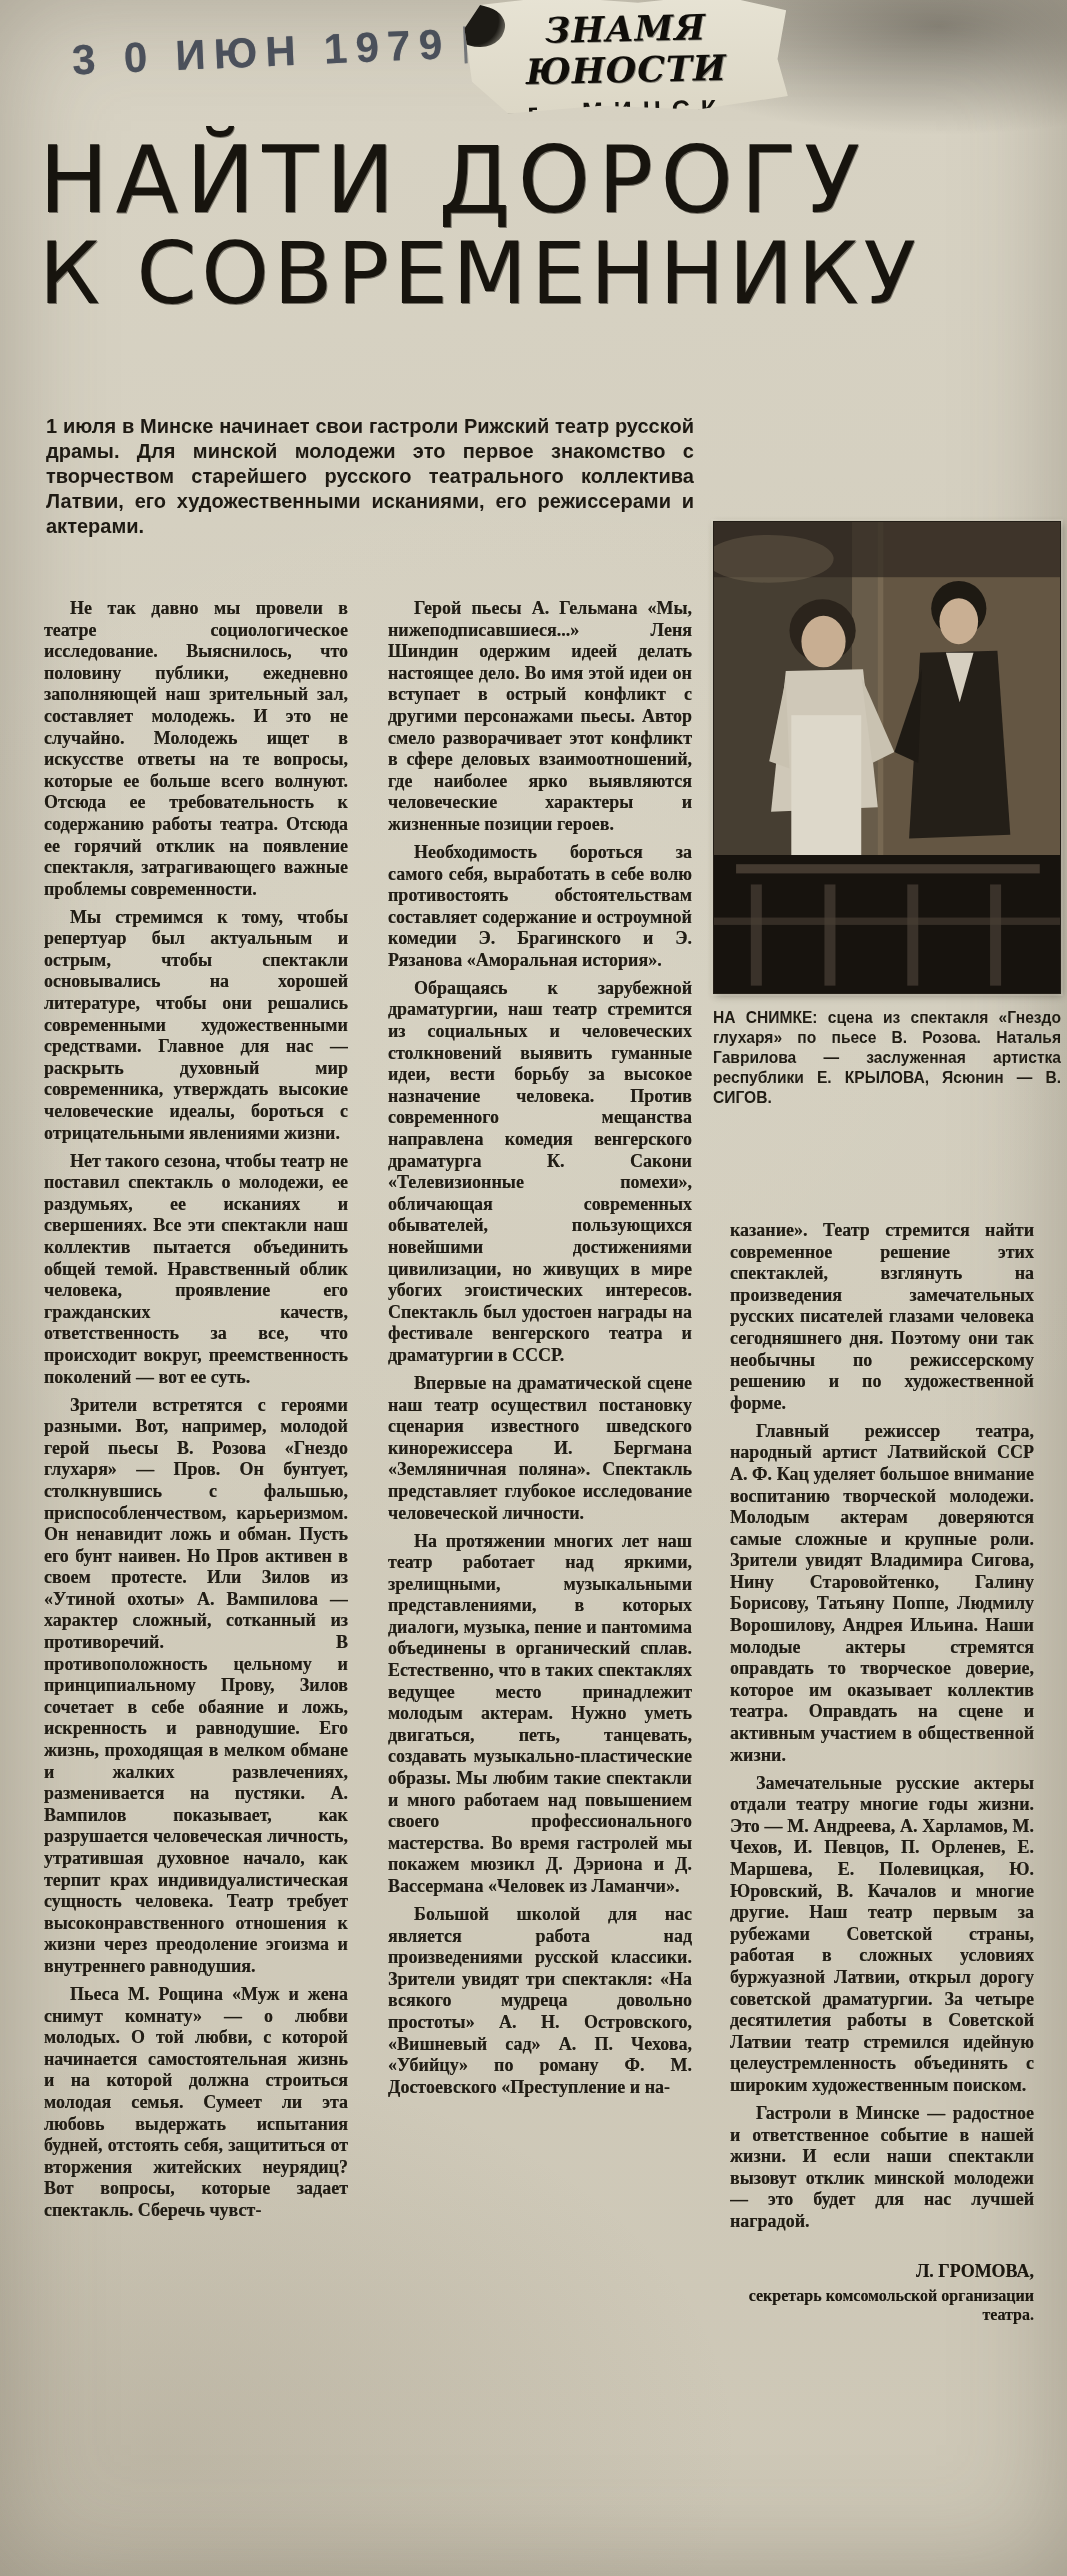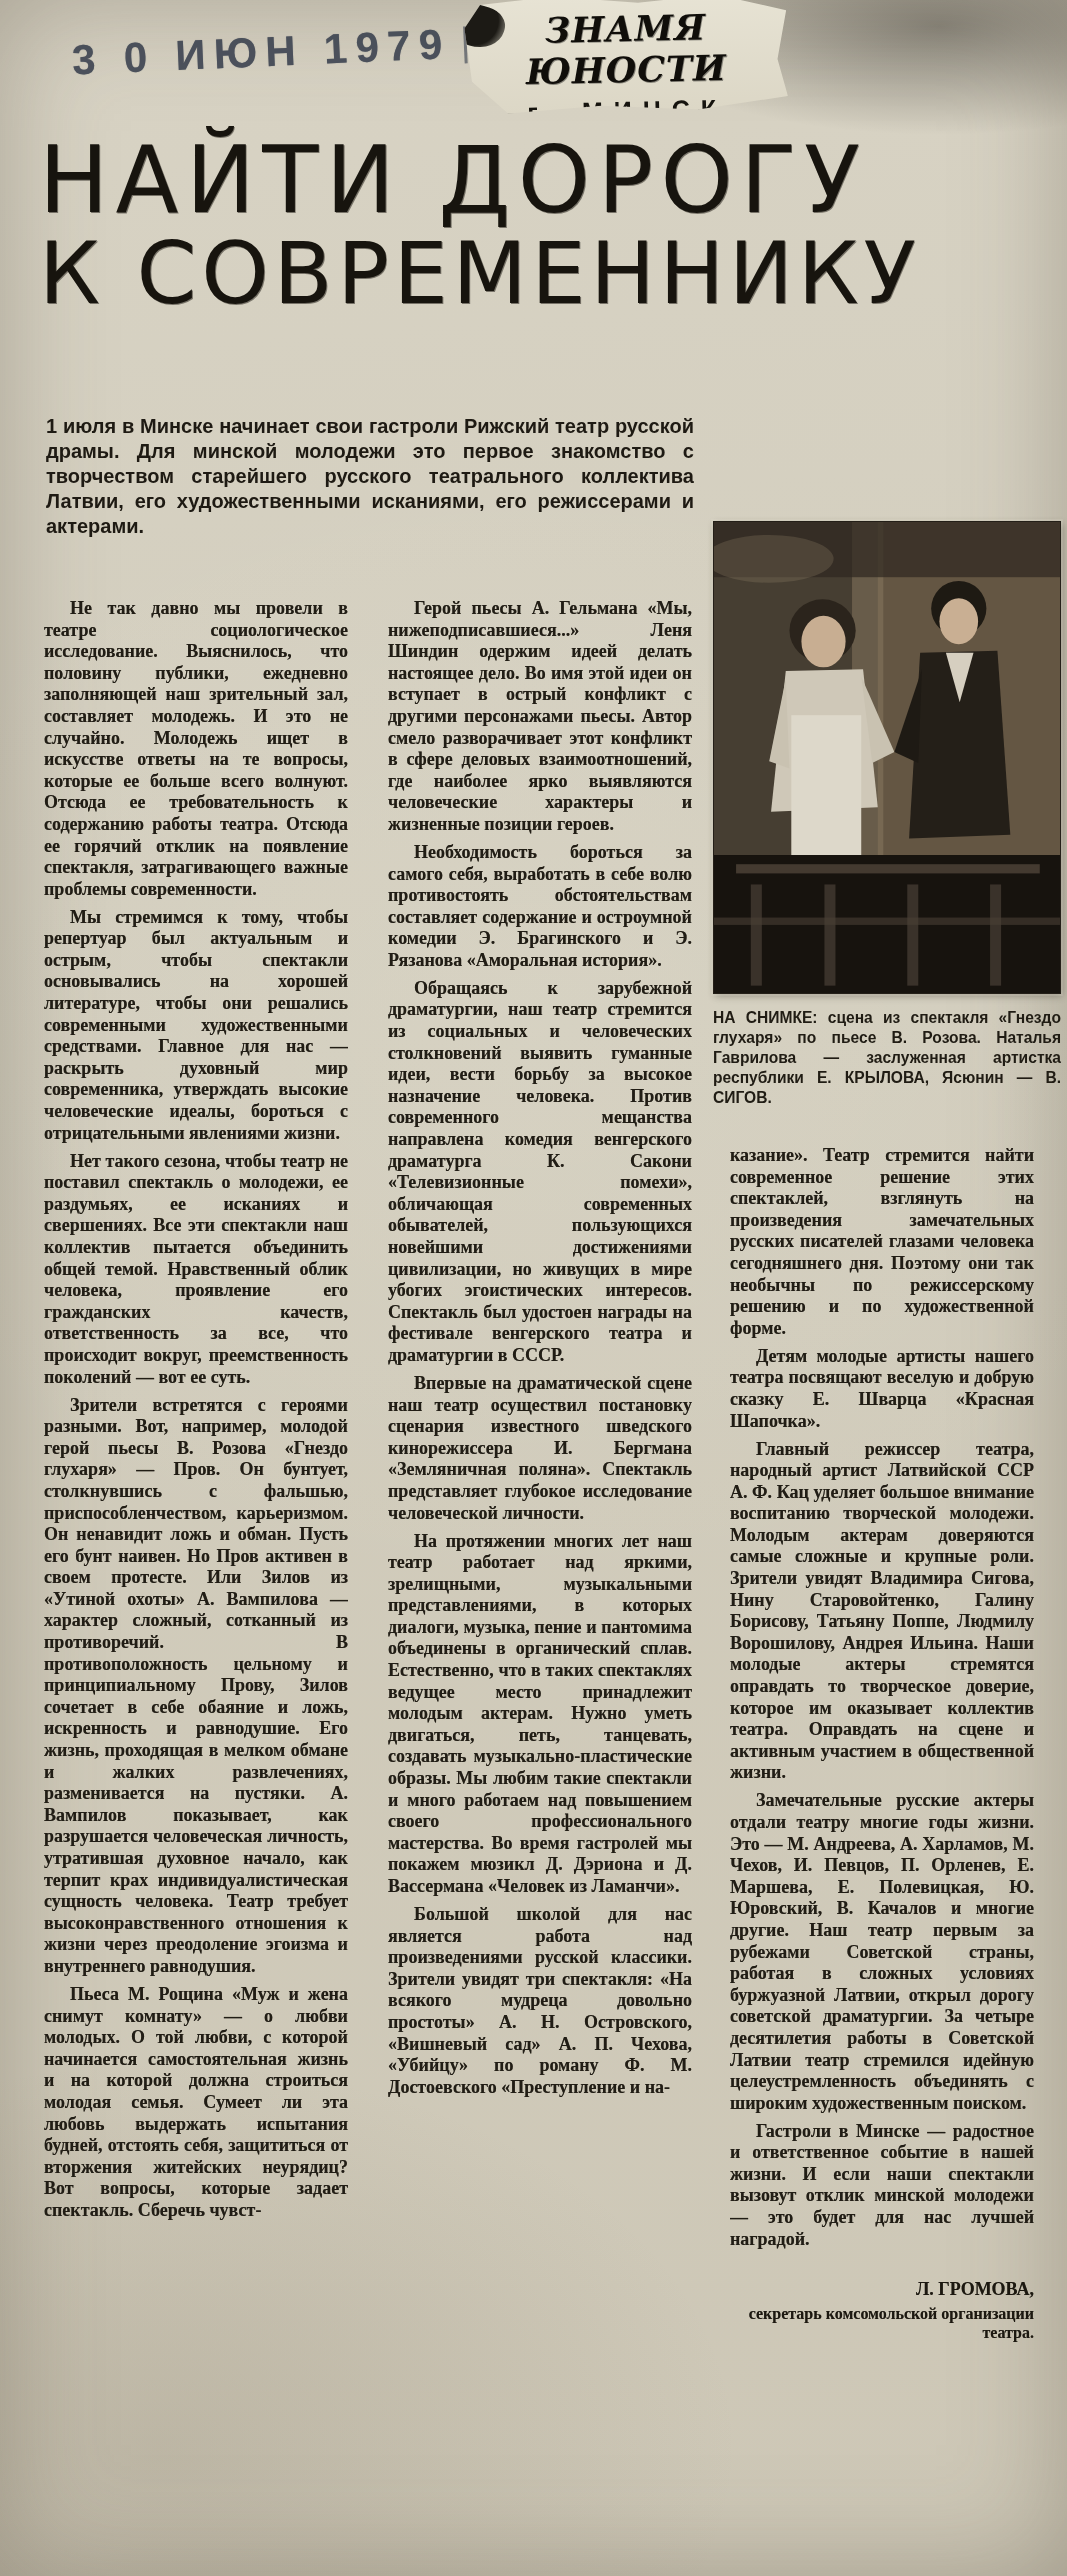--- a/index.html
+++ b/index.html
@@ -75,21 +75,21 @@
   
   .col{
     position:absolute;width:304px;top:598px;bottom:9.2px;overflow:hidden;
     font-size:18px;line-height:21.6px;text-align:justify;color:#211d15;
     text-shadow:0 0 0.4px rgba(33,29,21,.55);
   }
   .col p{margin:0 0 6.4px;text-indent:26px;font-weight:bold;}
   .col p.cont{text-indent:0;}
   #col1{left:44px;}
   #col2{left:388px;}
-  #col3{left:730px;top:1145px;}
+  #col3{left:730px;top:1220px;}
   .signature{margin-top:29px;font-family:Liberation Serif, serif;font-weight:bold;}
   .sig-name{font-size:18px;text-align:right;color:#1c1810;}
   .sig-role{font-size:16px;line-height:19.3px;text-align:right;color:#1c1810;margin-top:2.8px;}
 </style>
 </head>
 <body>
 
 <div class="paper">
 
   <div class="stamp">3 0 ИЮН 1979</div>
@@ -151,21 +151,20 @@
       <p>Герой пьесы А. Гельмана «Мы, нижеподписавшиеся...» Леня Шиндин одержим идеей делать настоящее дело. Во имя этой идеи он вступает в острый конфликт с другими персонажами пьесы. Автор смело разворачивает этот конфликт в сфере деловых взаимоотношений, где наиболее ярко выявляются человеческие характеры и жизненные позиции героев.</p>
       <p>Необходимость бороться за самого себя, выработать в себе волю противостоять обстоятельствам составляет содержание и остроумной комедии Э. Брагинского и Э. Рязанова «Аморальная история».</p>
       <p>Обращаясь к зарубежной драматургии, наш театр стремится из социальных и человеческих столкновений выявить гуманные идеи, вести борьбу за высокое назначение человека. Против современного мещанства направлена комедия венгерского драматурга К. Сакони «Телевизионные помехи», обличающая современных обывателей, пользующихся новейшими достижениями цивилизации, но живущих в мире убогих эгоистических интересов. Спектакль был удостоен награды на фестивале венгерского театра и драматургии в СССР.</p>
       <p>Впервые на драматической сцене наш театр осуществил постановку сценария известного шведского кинорежиссера И. Бергмана «Земляничная поляна». Спектакль представляет глубокое исследование человеческой личности.</p>
       <p>На протяжении многих лет наш театр работает над яркими, зрелищными, музыкальными представлениями, в которых диалоги, музыка, пение и пантомима объединены в органический сплав. Естественно, что в таких спектаклях ведущее место принадлежит молодым актерам. Нужно уметь двигаться, петь, танцевать, создавать музыкально-пластические образы. Мы любим такие спектакли и много работаем над повышением своего профессионального мастерства. Во время гастролей мы покажем мюзикл Д. Дэриона и Д. Вассермана «Человек из Ламанчи».</p>
       <p>Большой школой для нас является работа над произведениями русской классики. Зрители увидят три спектакля: «На всякого мудреца довольно простоты» А. Н. Островского, «Вишневый сад» А. П. Чехова, «Убийцу» по роману Ф. М. Достоевского «Преступление и на-</p>
     </div>
   <div class="col" id="col3">
 
   <p class="cont">казание». Театр стремится найти современное решение этих спектаклей, взглянуть на произведения замечательных русских писателей глазами человека сегодняшнего дня. Поэтому они так необычны по режиссерскому решению и по художественной форме.</p>
-      <p>Детям молодые артисты нашего театра посвящают веселую и добрую сказку Е. Шварца «Красная Шапочка».</p>
       <p>Главный режиссер театра, народный артист Латвийской ССР А. Ф. Кац уделяет большое внимание воспитанию творческой молодежи. Молодым актерам доверяются самые сложные и крупные роли. Зрители увидят Владимира Сигова, Нину Старовойтенко, Галину Борисову, Татьяну Поппе, Людмилу Ворошилову, Андрея Ильина. Наши молодые актеры стремятся оправдать то творческое доверие, которое им оказывает коллектив театра. Оправдать на сцене и активным участием в общественной жизни.</p>
       <p>Замечательные русские актеры отдали театру многие годы жизни. Это — М. Андреева, А. Харламов, М. Чехов, И. Певцов, П. Орленев, Е. Маршева, Е. Полевицкая, Ю. Юровский, В. Качалов и многие другие. Наш театр первым за рубежами Советской страны, работая в сложных условиях буржуазной Латвии, открыл дорогу советской драматургии. За четыре десятилетия работы в Советской Латвии театр стремился идейную целеустремленность объединять с широким художественным поиском.</p>
       <p>Гастроли в Минске — радостное и ответственное событие в нашей жизни. И если наши спектакли вызовут отклик минской молодежи — это будет для нас лучшей наградой.</p>
       <div class="signature">
         <div class="sig-name">Л. ГРОМОВА,</div>
         <div class="sig-role">секретарь комсомольской организации театра.</div>
       </div>
     </div>
 
 </div>

